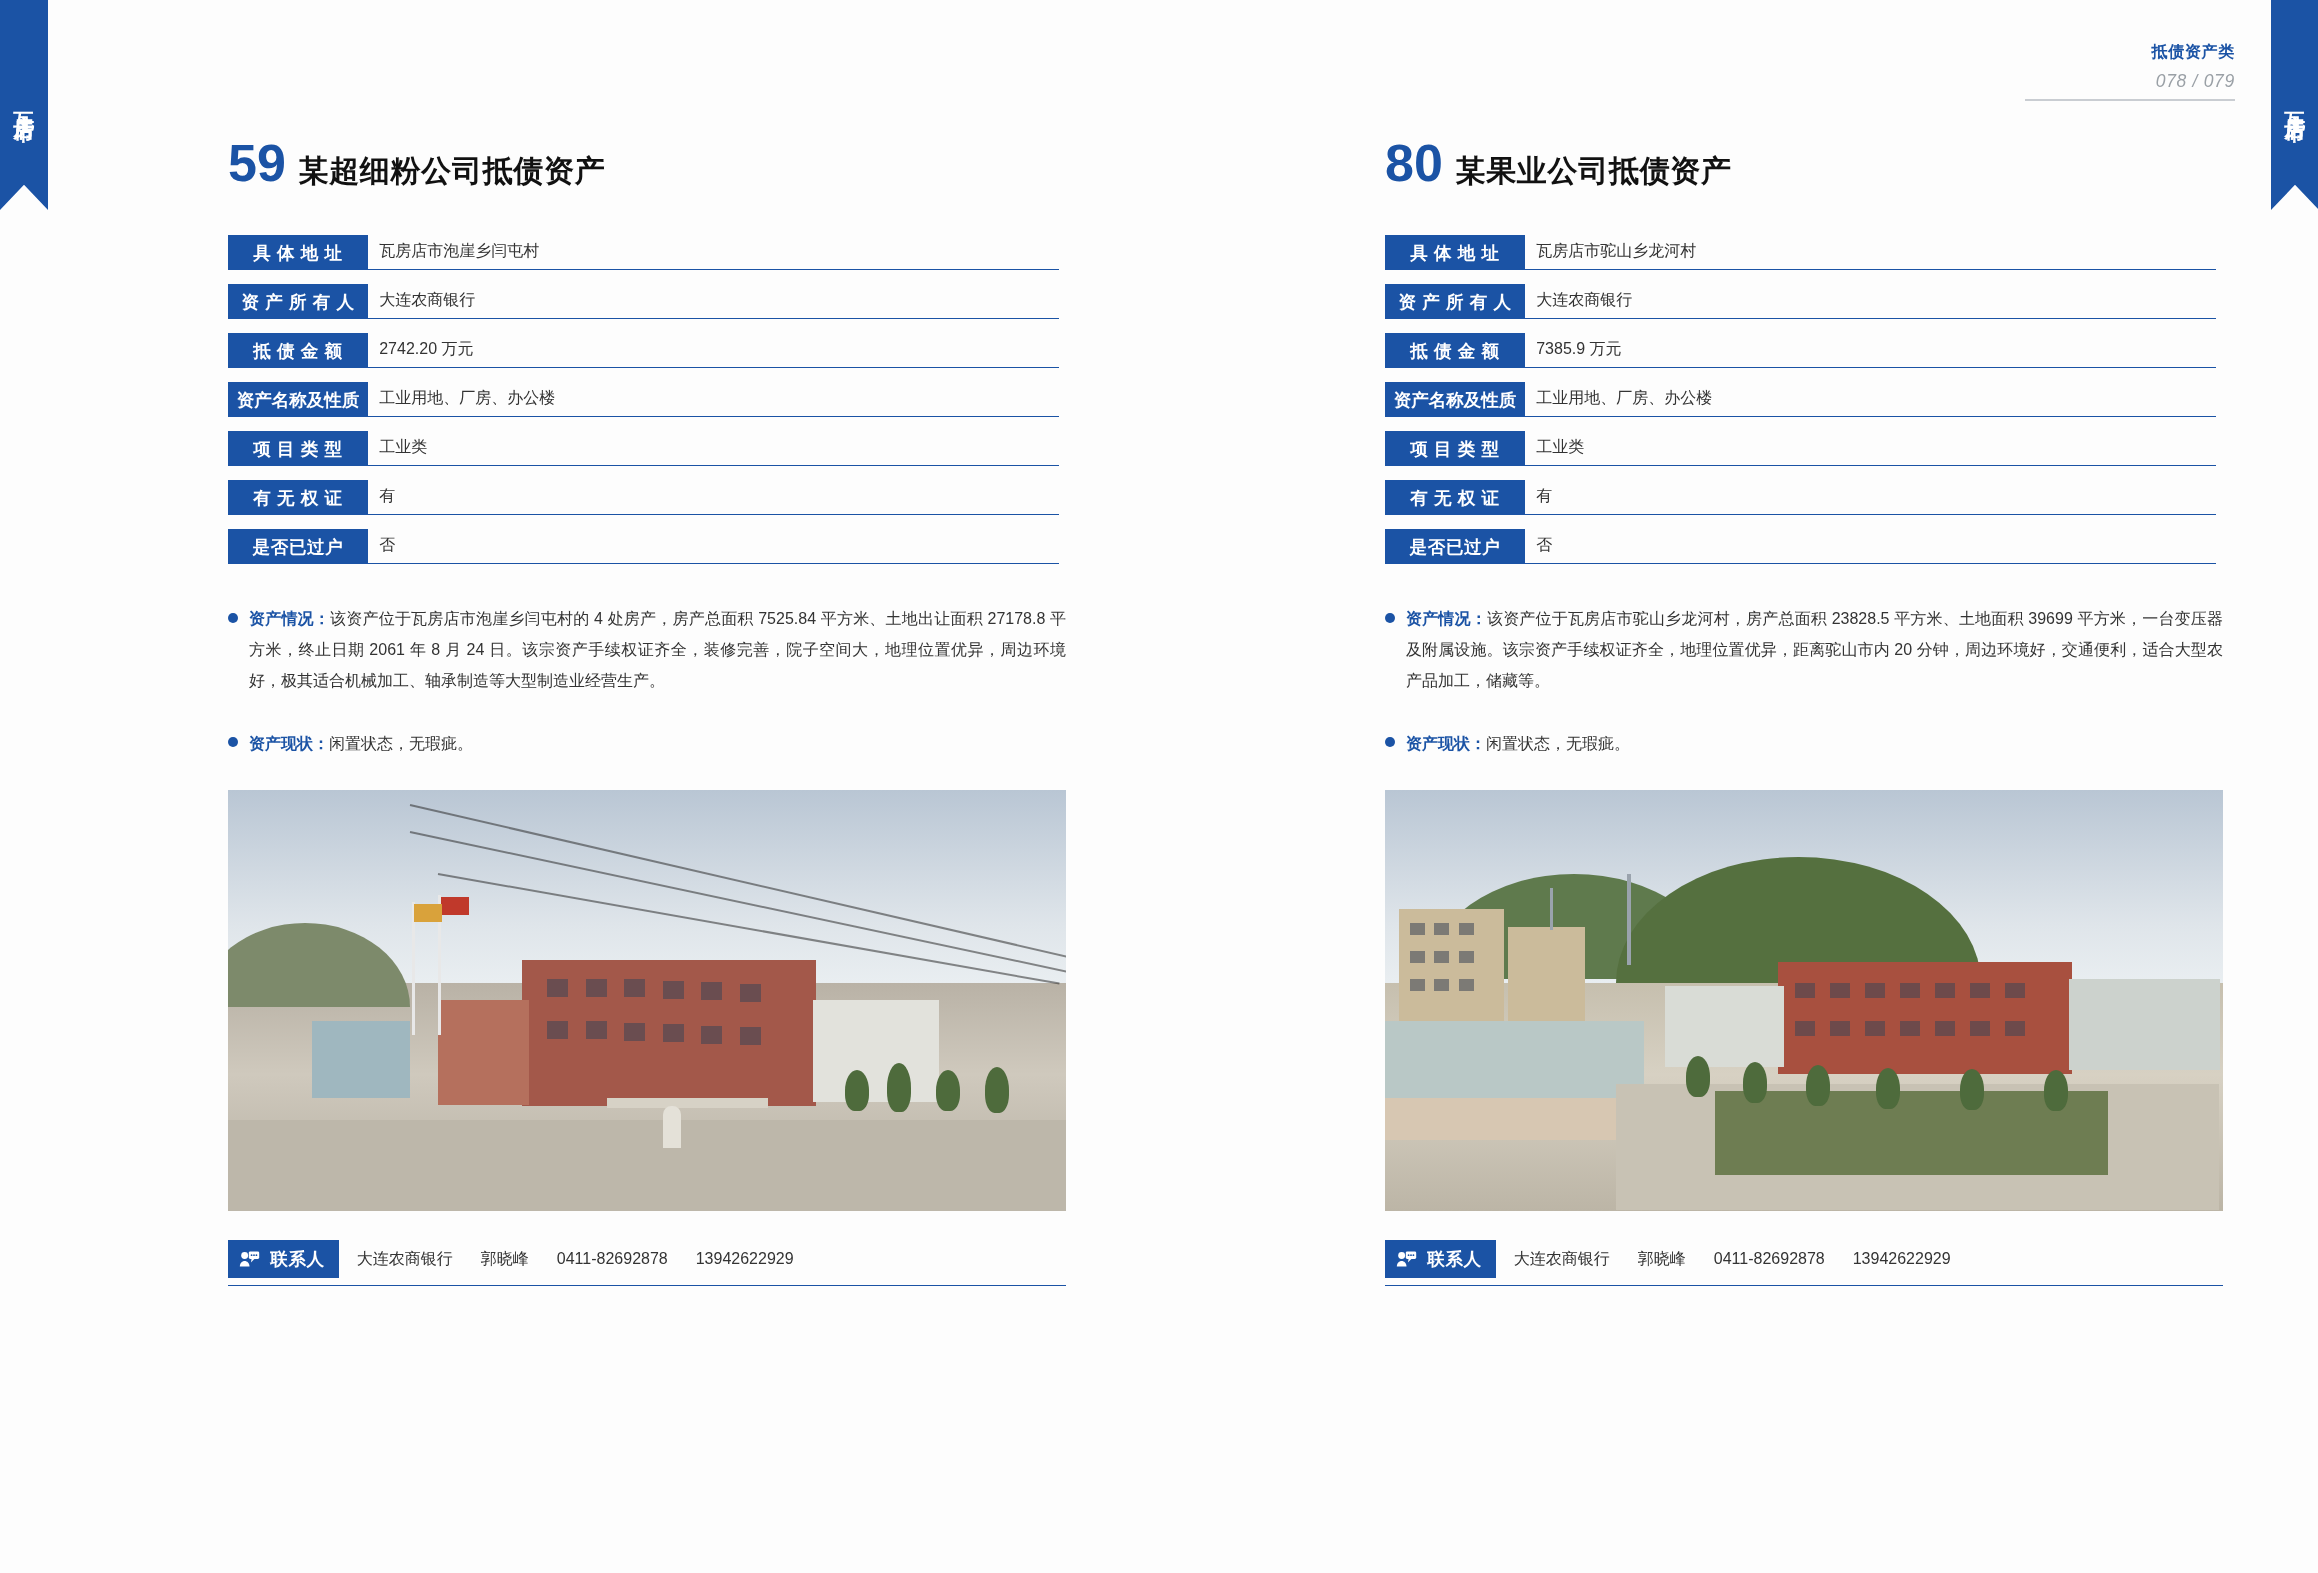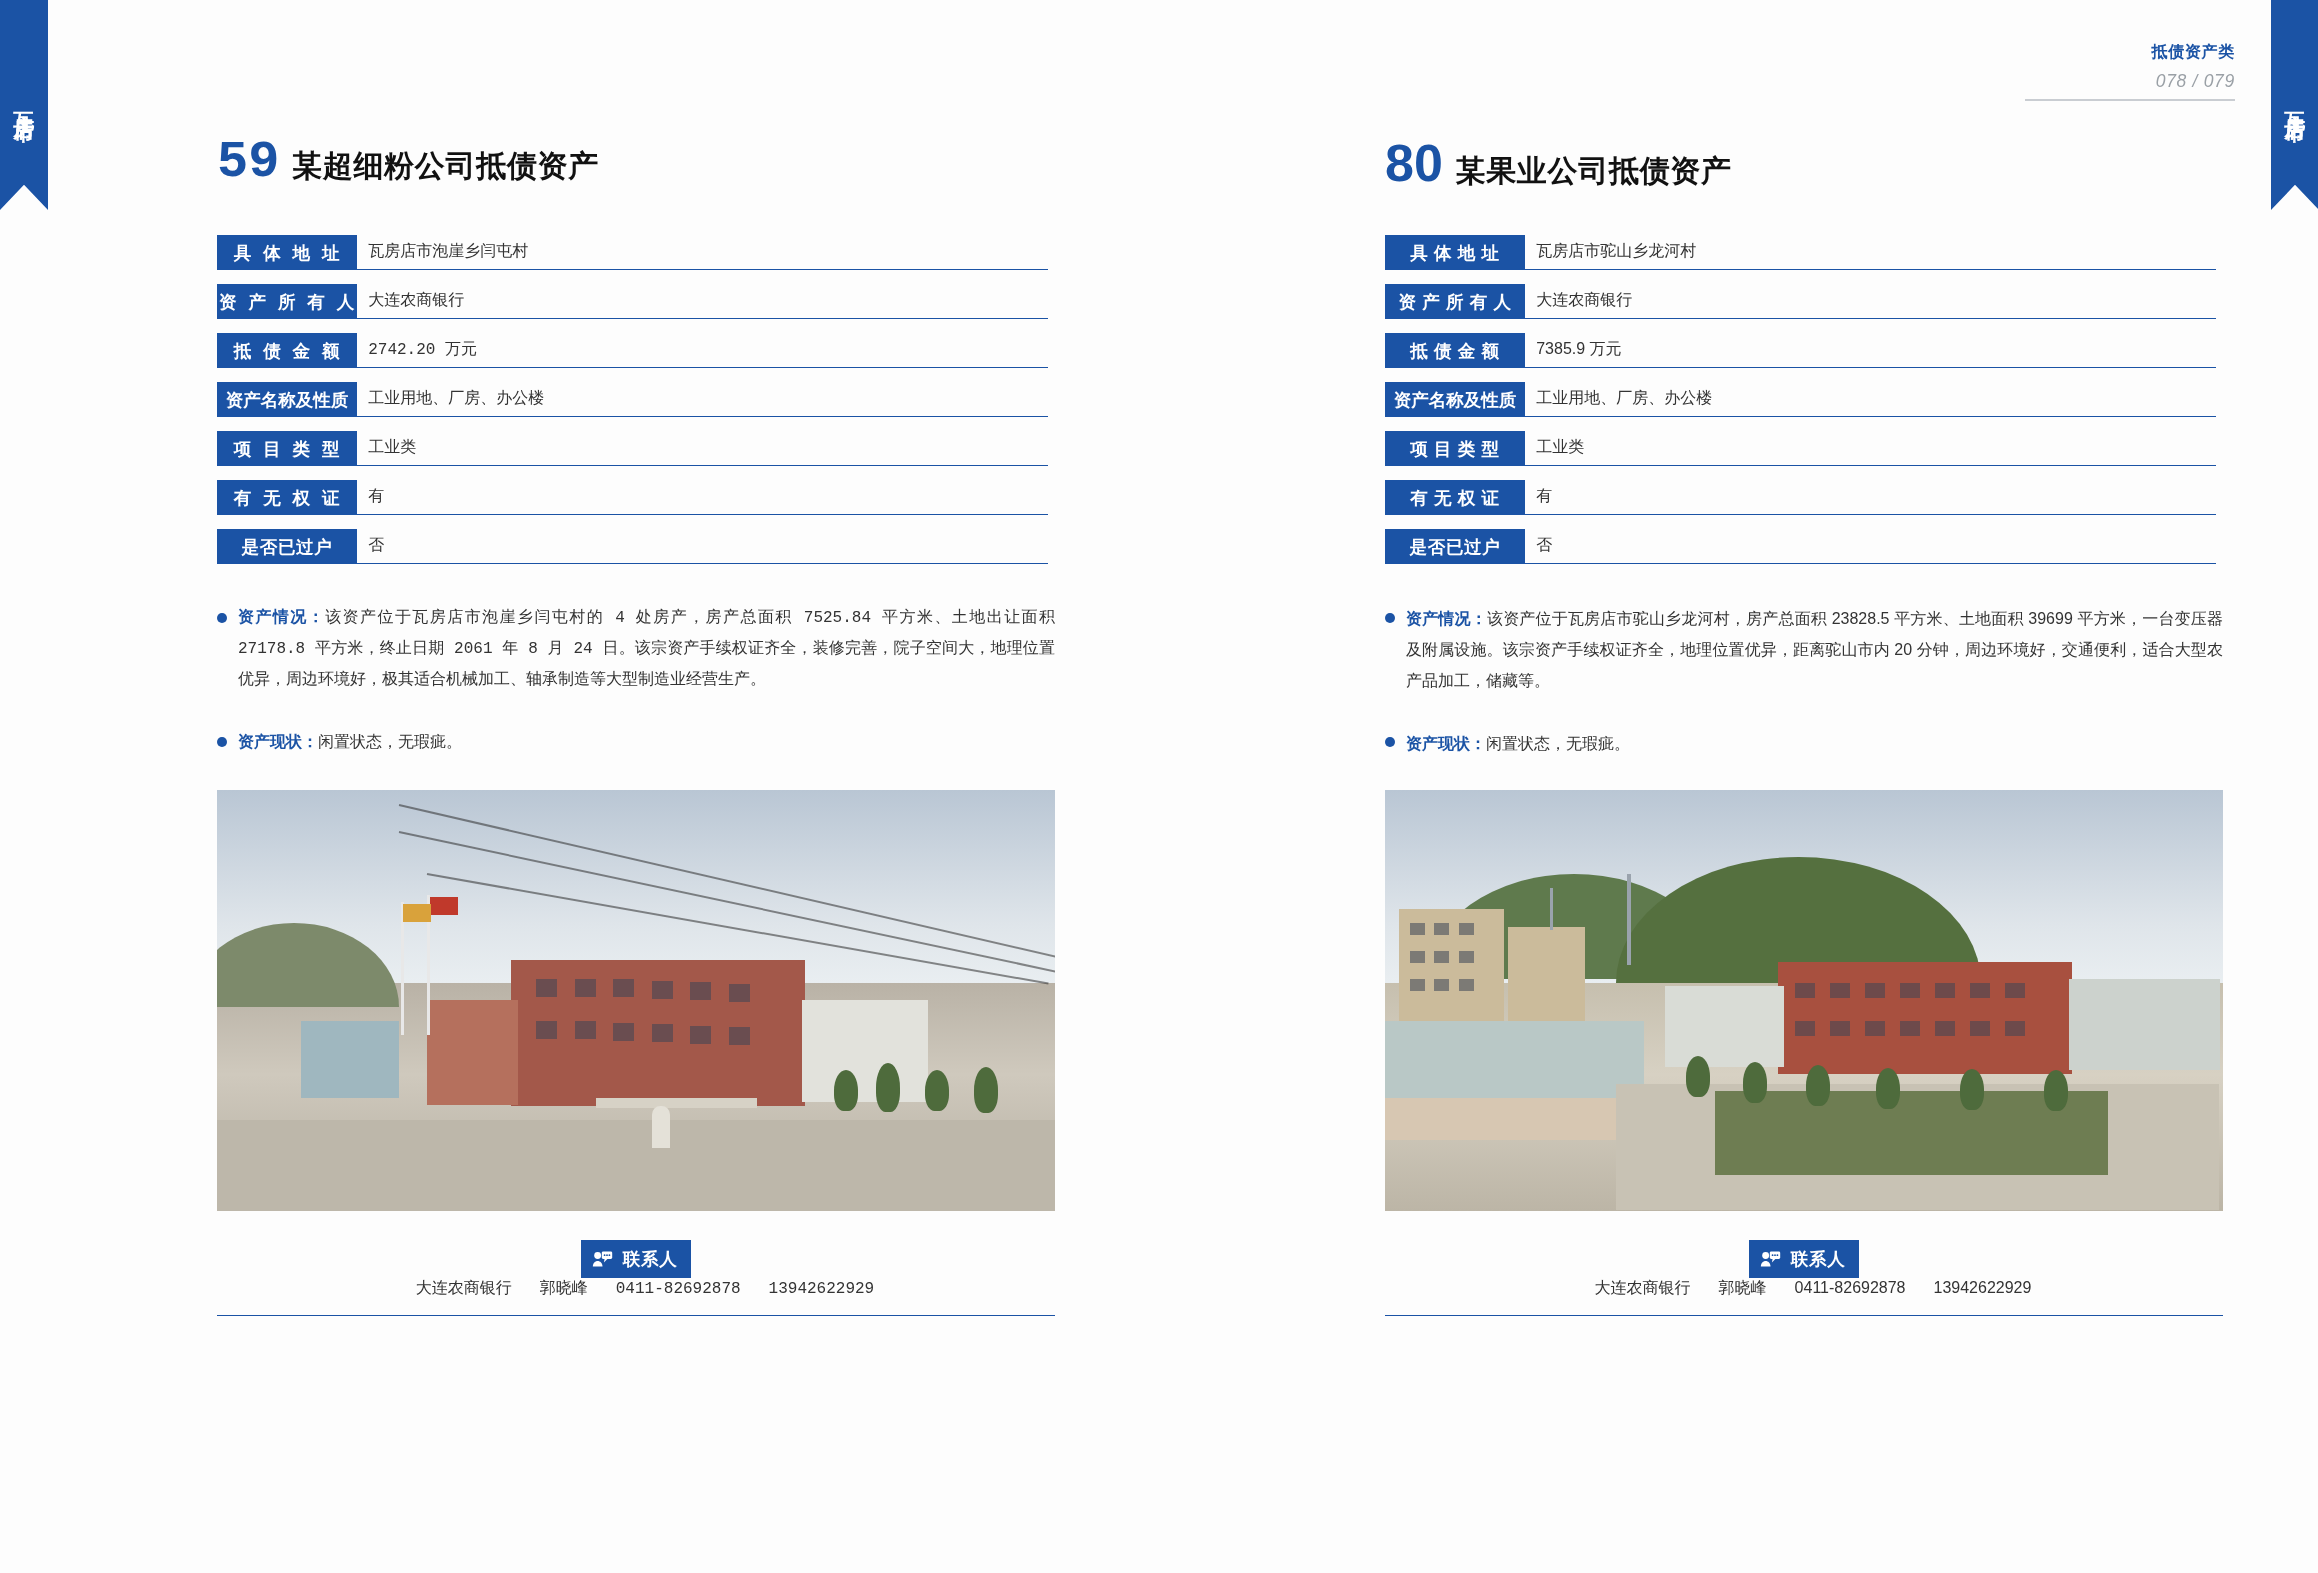--- a/index.html
+++ b/index.html
@@ -71,21 +71,21 @@
     background: #c9cdd2;
     margin-left: auto;
   }
 
   
   .col {
     position: absolute;
     top: 137px;
     width: 883px;
   }
-  .col.left  { left: 217px; font-family: Liberation Mono, monospace; }
+  .col.left  { left: 228px; }
   .col.right { left: 1385px; }
 
   .title-row {
     display: flex;
     align-items: baseline;
     gap: 12.6px;
     margin-bottom: 46px;
   }
   .title-num {
     color: #1b53a5;
@@ -215,22 +215,21 @@
     position:absolute; width:28px; height:18px;
   }
 
   
   .contact {
     margin-top: 29.4px;
     width: 838px;
     display: flex;
     align-items: center;
     border-bottom: 1.4px solid #1b53a5;
-    padding-bottom: 16px;
-    flex-direction: column;
+    padding-bottom: 7px;
   }
   .contact-badge {
     background: #1b53a5;
     color: #fff;
     font-size: 17.5px;
     font-weight: bold;
     padding: 7px 14px 7px 9.8px;
     display: flex;
     align-items: center;
     gap: 8.4px;

